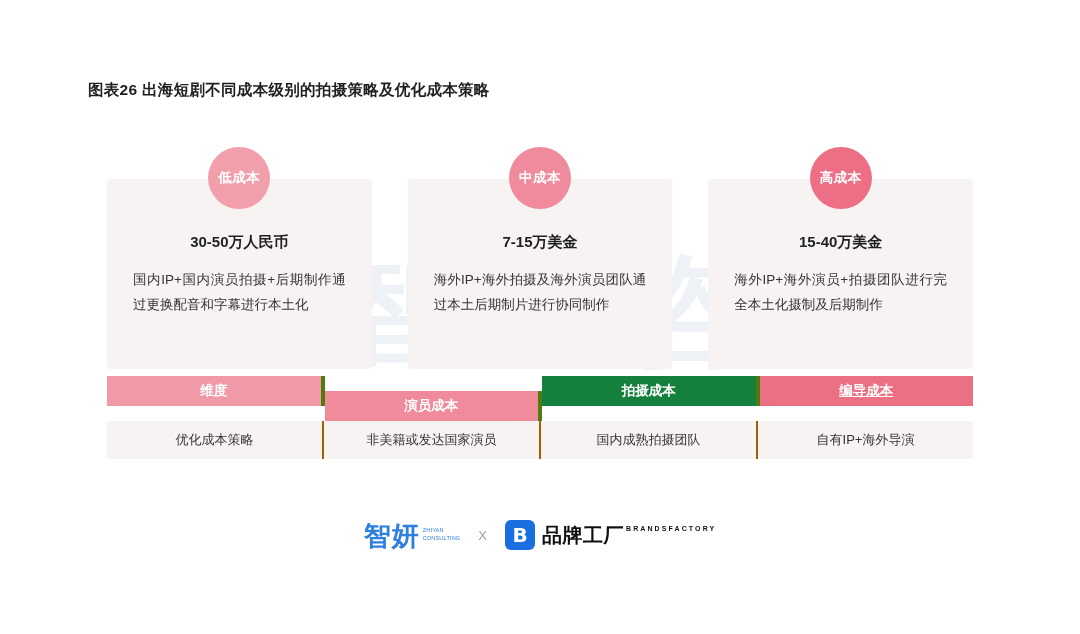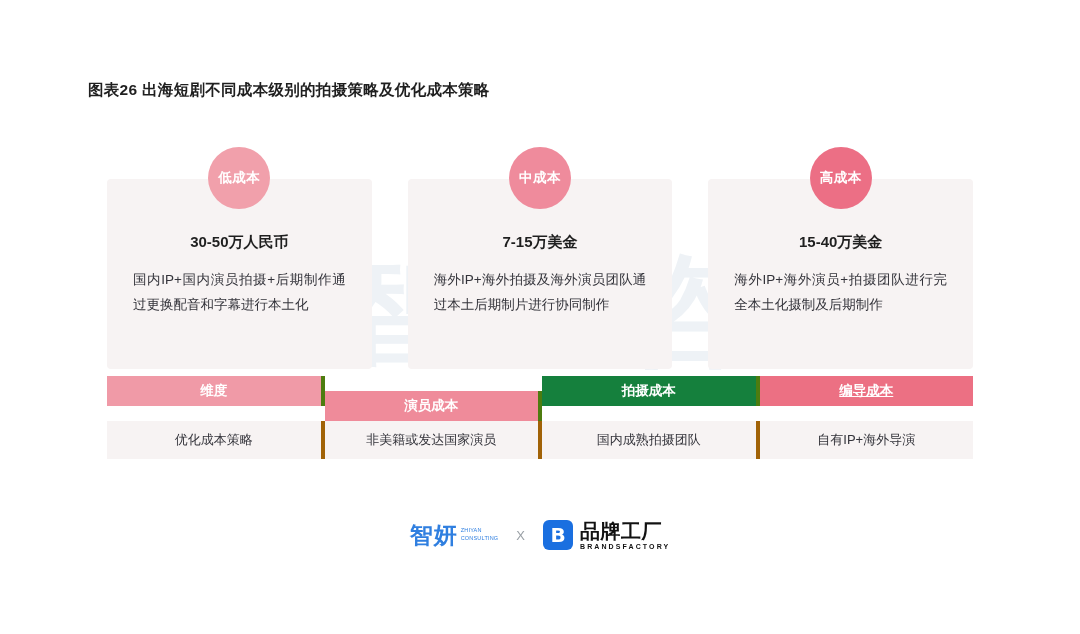--- a/index.html
+++ b/index.html
@@ -120,21 +120,21 @@
   }
   .row.header .cell:nth-child(1) { background: #f09aa7; }
   .row.header .cell:nth-child(2) { background: #ef8b9a; margin-top: 15px; }
   .row.header .cell:nth-child(3) { background: #15803d; }
   .row.header .cell:nth-child(4) { background: #ec7083; text-decoration: underline; }
   .row.body .cell {
     background: #f7f3f3;
     height: 38px;
     font-size: 13px;
     color: #33333a;
-    border-right: 4px solid #a16207;
+    border-right: 2px solid #a16207;
   }
   .row.body .cell:last-child { border-right: none; }
   .row.header .cell { border-right: 4px solid #4d7c0f; }
   .row.header .cell:last-child { border-right: none; }
   .cell {
     flex: 1 1 0;
     display: flex;
     align-items: center;
     justify-content: center;
     text-align: center;
@@ -151,21 +151,21 @@
     justify-content: center;
     gap: 18px;
     z-index: 3;
   }
   .logo-zhiyan {
     display: flex;
     align-items: center;
     gap: 3px;
   }
   .logo-zhiyan .zy-text {
-    font-size: 23px;
+    font-size: 27px;
     font-weight: 700;
     color: #2f7fe0;
     letter-spacing: 1px;
     line-height: 1;
     font-family: "DejaVu Sans", sans-serif;
   }
   .logo-zhiyan .zy-sub {
     font-size: 5.5px;
     color: #2f7fe0;
     line-height: 1.45;
@@ -189,21 +189,21 @@
     border-radius: 6px;
     background: #1a6fe0;
     color: #fff;
     font-size: 20px;
     font-weight: 700;
     display: flex;
     align-items: center;
     justify-content: center;
     font-family: "DejaVu Sans", sans-serif;
   }
-  .bf-texts { display: flex; flex-direction: column; gap: 2px; }
+  .bf-texts { display: flex; flex-direction: row; gap: 2px; }
   .bf-cn {
     font-size: 20px;
     font-weight: 700;
     color: #111;
     line-height: 1;
     letter-spacing: .5px;
   }
   .bf-en {
     font-size: 7px;
     font-weight: 700;

